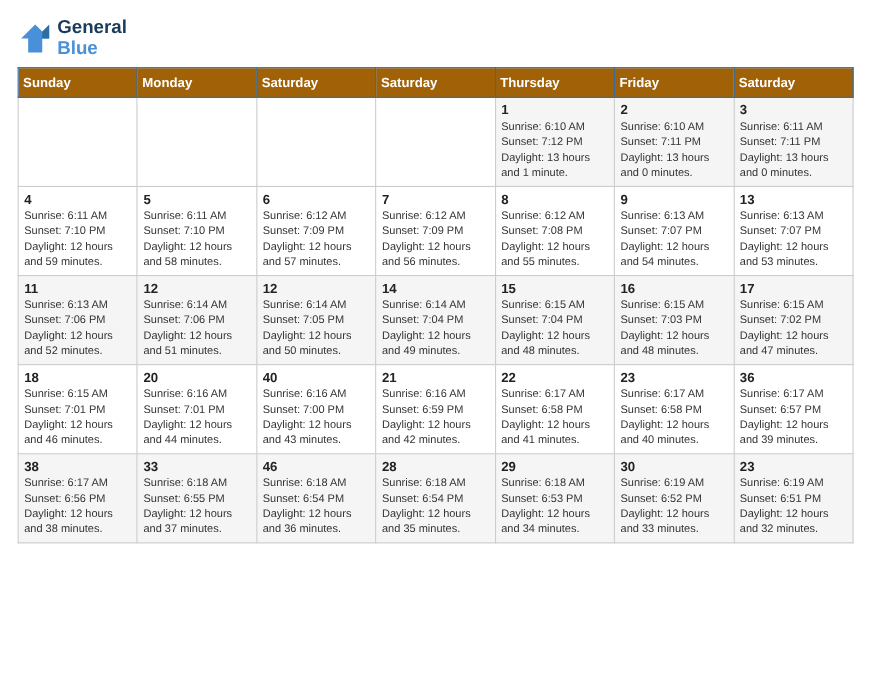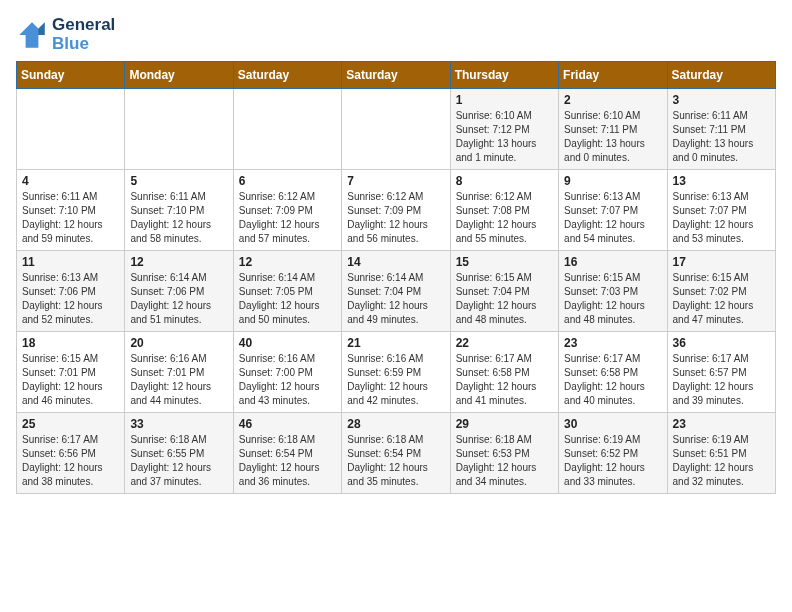--- a/index.html
+++ b/index.html
@@ -285,21 +285,21 @@
         <td>
           <div class="day-number">36</div>
           <div class="day-info" style="white-space: pre-line;">Sunrise: 6:17 AM
 Sunset: 6:57 PM
 Daylight: 12 hours
 and 39 minutes.</div>
         </td>
       </tr>
       <tr>
         <td>
-          <div class="day-number">25</div>
+          <div class="day-number">38</div>
           <div class="day-info" style="white-space: pre-line;">Sunrise: 6:17 AM
 Sunset: 6:56 PM
 Daylight: 12 hours
 and 38 minutes.</div>
         </td>
         <td>
           <div class="day-number">33</div>
           <div class="day-info" style="white-space: pre-line;">Sunrise: 6:18 AM
 Sunset: 6:55 PM
 Daylight: 12 hours

